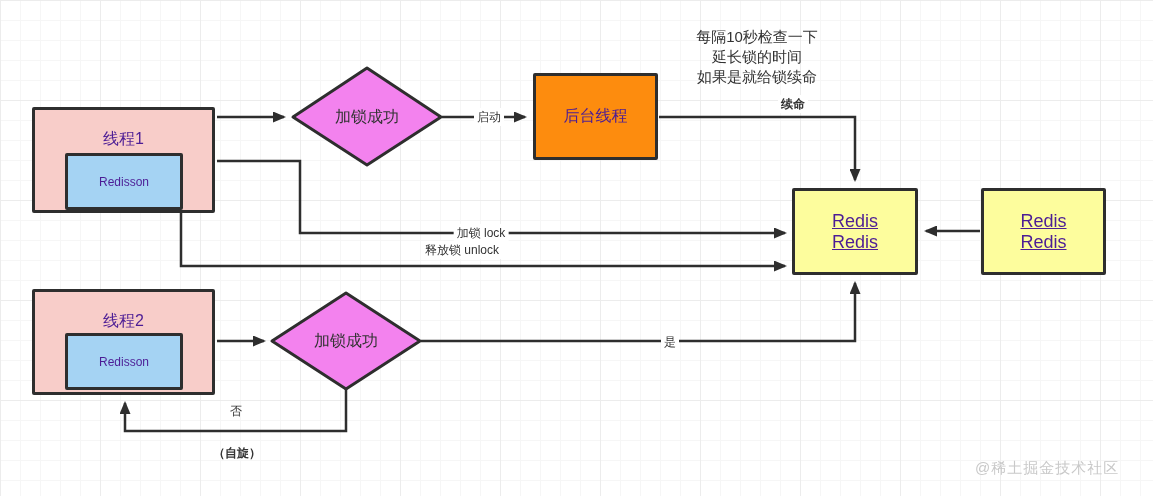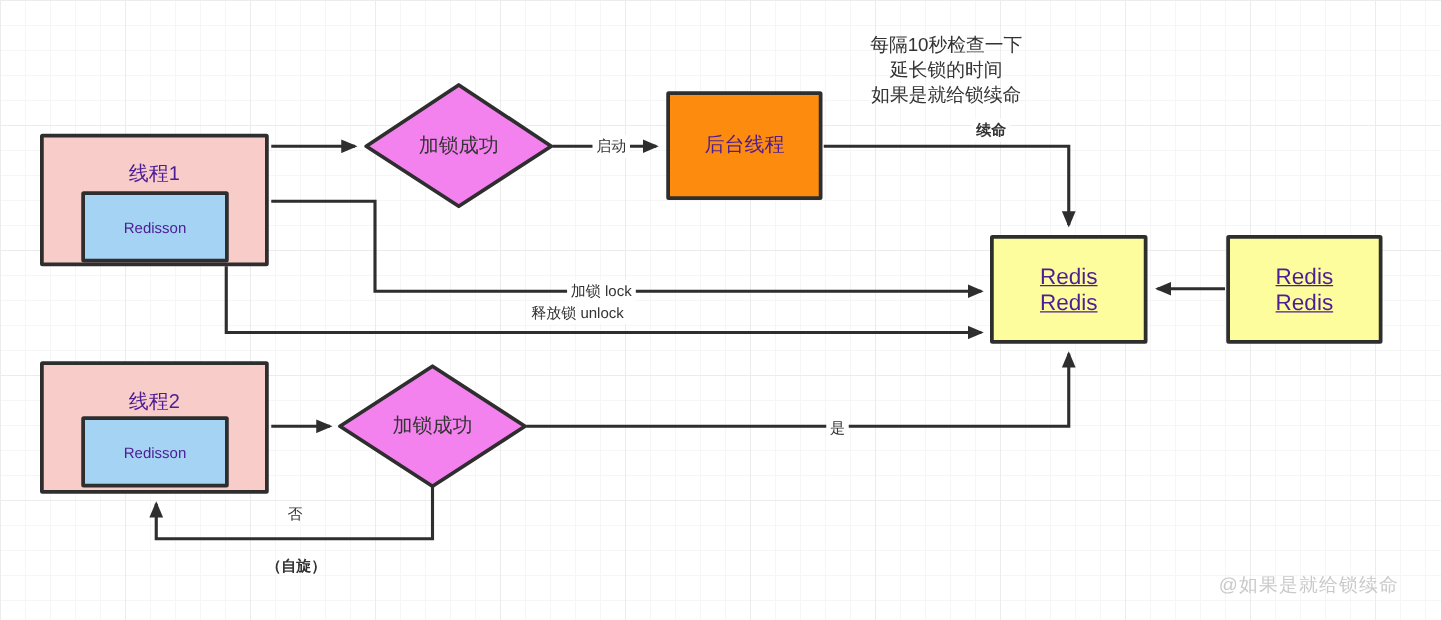--- a/index.html
+++ b/index.html
@@ -123,15 +123,15 @@
   <div class="elabel" style="left:670px;top:342px;">是</div>
   <div class="elabel plain" style="left:236px;top:411px;">否</div>
   <div class="elabel plain" style="left:237px;top:453px;font-weight:bold;">（自旋）</div>
 
   <div id="note">
     <span>每隔10秒检查一下</span>
     <span>延长锁的时间</span>
     <span>如果是就给锁续命</span>
   </div>
 
-  <div id="watermark">@如果是就给锁续命</div>
+  <div id="watermark">@稀土掘金技术社区</div>
 
 </div>
 
 </body></html>

